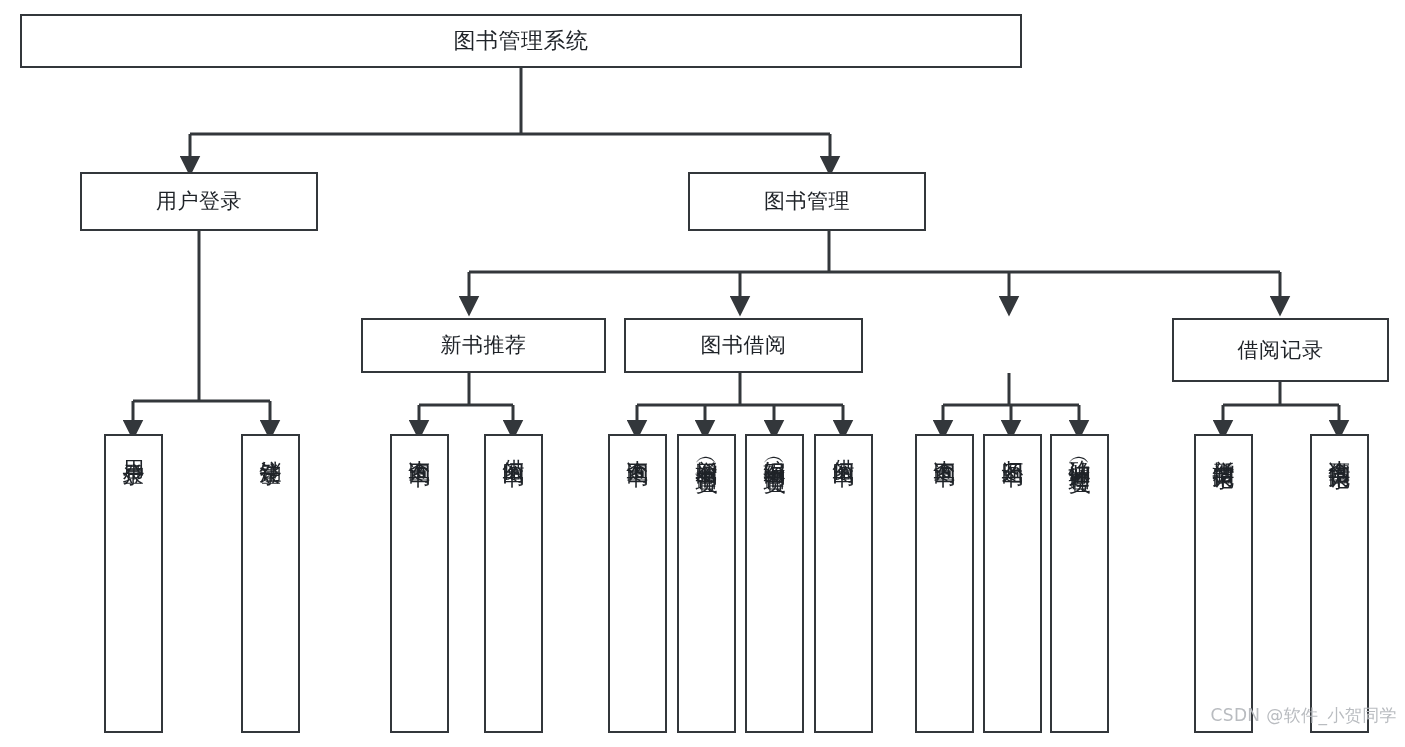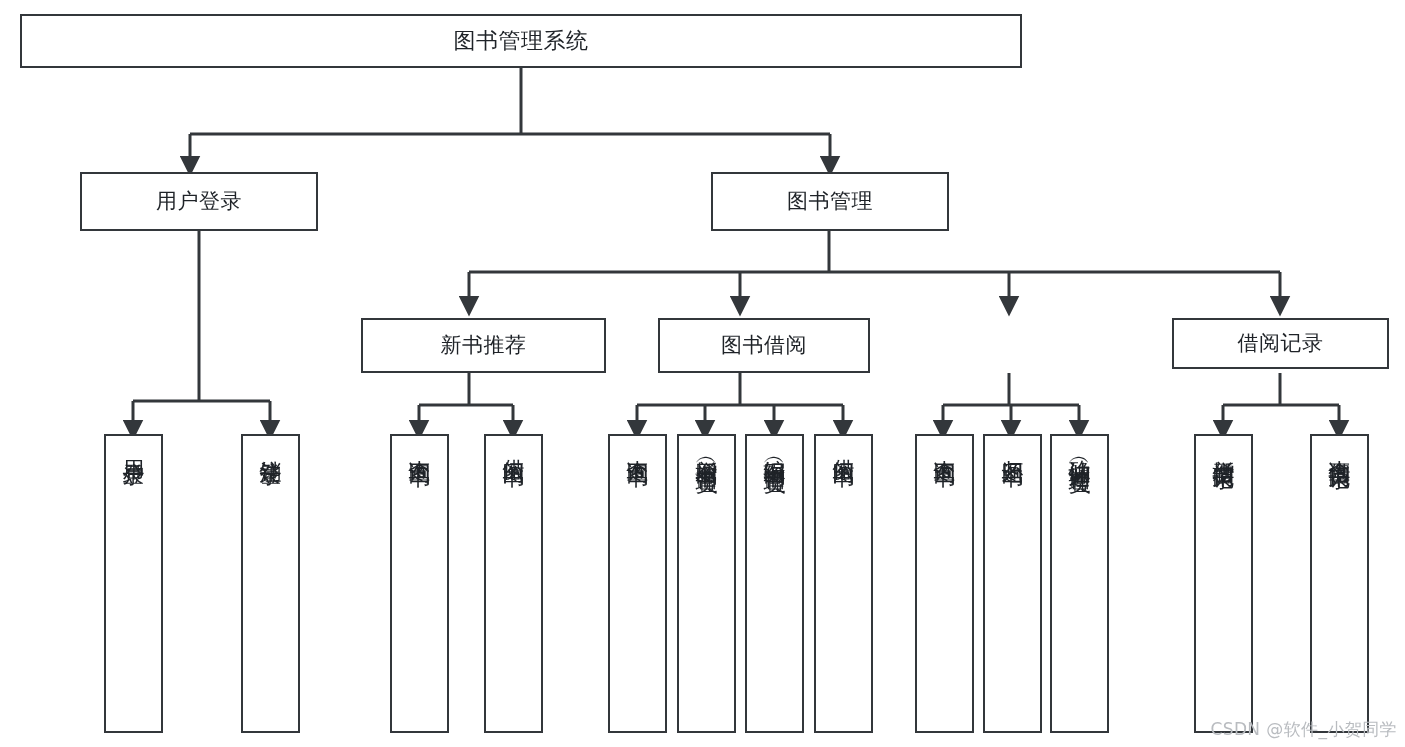--- a/index.html
+++ b/index.html
@@ -55,21 +55,21 @@
     font-size: 22px;
     letter-spacing: 2px;
     white-space: nowrap;
   }
   .node.root .label {
     font-size: 22px;
   }
   .watermark {
     position: absolute;
     right: 8px;
-    bottom: 6px;
+    bottom: 20px;
     font-size: 17px;
     color: #b9bcc0;
     letter-spacing: 0.4px;
     white-space: nowrap;
   }
 </style>
 </head>
 <body>
 
 <div id="diagram-root">
@@ -124,31 +124,31 @@
     </g>
   </svg>
 
   <div class="node horizontal root" style="left:20px; top:14px; width:1002px; height:54px;">
     <span class="label">图书管理系统</span>
   </div>
 
   <div class="node horizontal" style="left:80px; top:172px; width:238px; height:59px;">
     <span class="label">用户登录</span>
   </div>
-  <div class="node horizontal" style="left:711px; top:172px; width:238px; height:59px;">
+  <div class="node horizontal" style="left:688px; top:172px; width:238px; height:59px;">
     <span class="label">图书管理</span>
   </div>
 
   <div class="node horizontal" style="left:361px; top:318px; width:245px; height:55px;">
     <span class="label">新书推荐</span>
   </div>
-  <div class="node horizontal" style="left:658px; top:318px; width:212px; height:55px;">
+  <div class="node horizontal" style="left:624px; top:318px; width:239px; height:55px;">
     <span class="label">图书借阅</span>
   </div>
-  <div class="node horizontal" style="left:1172px; top:318px; width:217px; height:51px;">
+  <div class="node horizontal" style="left:1172px; top:318px; width:217px; height:64px;">
     <span class="label">借阅记录</span>
   </div>
 
   <div class="node vertical" style="left:104px; top:434px; width:59px; height:299px;">
     <span class="label">用户登录</span>
   </div>
   <div class="node vertical" style="left:241px; top:434px; width:59px; height:299px;">
     <span class="label">注销登录</span>
   </div>
 

